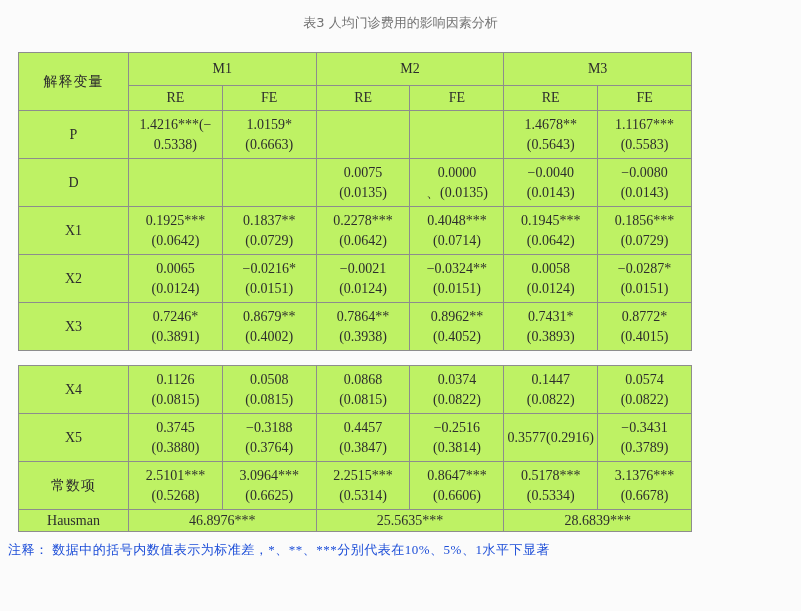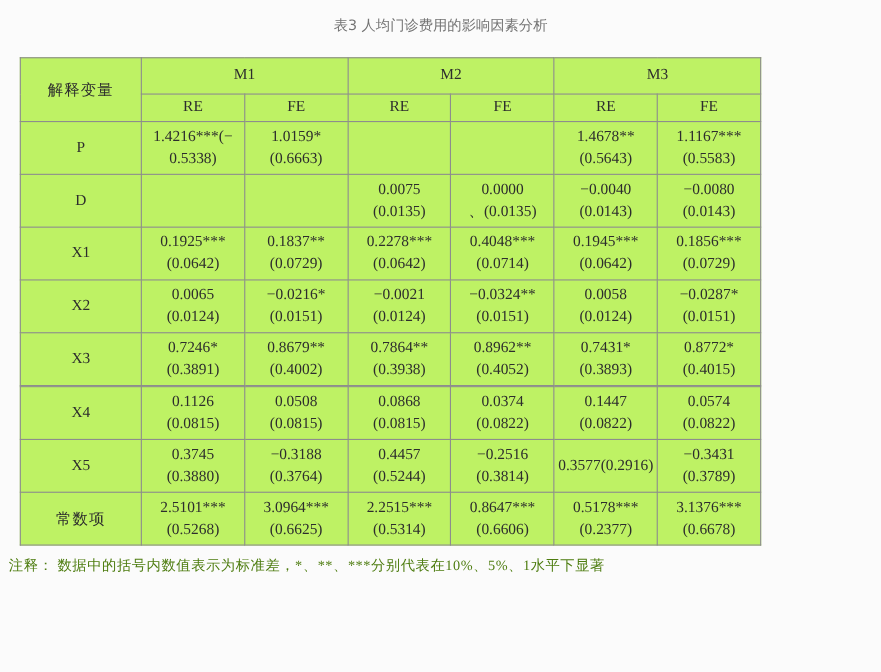--- a/index.html
+++ b/index.html
@@ -11,36 +11,36 @@
   }
   .title {
     padding-top:14px; text-align:center; font-size:13px; color:#737373;
     font-family:"DejaVu Sans","Liberation Sans",sans-serif;
   }
   .tbl {
     border-collapse:collapse; table-layout:fixed; width:674px;
     margin-left:18px; background:#bef264;
   }
   .t1 { margin-top:20px; }
-  .t2 { margin-top:0;padding-left:45px; }
+  .t2 { margin-top:14px;padding-left:45px; }
   .tbl td {
     border:1px solid #8d8d8d; text-align:center; vertical-align:middle;
     font-size:14px; padding:0; overflow:hidden;
   }
   tr.h1 { height:33px; }
   tr.h2 { height:25px; }
   tr.dr { height:48px; }
   tr.haus { height:22px; }
   tr.sr { height:25px; }
   .ital { }
   .lbl { letter-spacing:1px; }
   .ln { line-height:20px; min-height:0; }
   sup { font-size:9px; }
   .footnote {
-    margin:9px 0 0 8px; font-size:13px; color:#4d7c0f; letter-spacing:0.5px;
+    margin:9px 0 0 8px; font-size:13px; color:#1d4ed8; letter-spacing:0.5px;
     font-family:"Liberation Serif","DejaVu Serif",serif;
   }
 </style>
 </head>
 <body>
 
 <div class="page">
 
   <div class="title">表3 人均门诊费用的影响因素分析</div>
 
@@ -241,21 +241,21 @@
       <td>
             <div class="ln">0.3745</div>
             <div class="ln">(0.3880)</div>
           </td>
       <td>
             <div class="ln">−0.3188</div>
             <div class="ln">(0.3764)</div>
           </td>
       <td>
             <div class="ln">0.4457</div>
-            <div class="ln">(0.5244)</div>
+            <div class="ln">(0.3847)</div>
           </td>
       <td>
             <div class="ln">−0.2516</div>
             <div class="ln">(0.3814)</div>
           </td>
       <td>
             <div class="ln">0.3577(0.2916)</div>
             <div class="ln"></div>
           </td>
       <td>
@@ -276,25 +276,31 @@
       <td>
             <div class="ln">2.2515***</div>
             <div class="ln">(0.5314)</div>
           </td>
       <td>
             <div class="ln">0.8647***</div>
             <div class="ln">(0.6606)</div>
           </td>
       <td>
             <div class="ln">0.5178***</div>
-            <div class="ln">(0.2377)</div>
+            <div class="ln">(0.5334)</div>
           </td>
       <td>
             <div class="ln">3.1376***</div>
             <div class="ln">(0.6678)</div>
           </td>
     </tr>
+    <tr class="haus">
+      <td>Hausman</td>
+      <td colspan="2">46.8976***</td>
+      <td colspan="2">25.5635***</td>
+      <td colspan="2">28.6839***</td>
+    </tr>
   </tbody>
     </table>
 
   <div class="footnote">注释： 数据中的括号内数值表示为标准差，*、**、***分别代表在10%、5%、1水平下显著</div>
 
 </div>
 
 </body></html>

